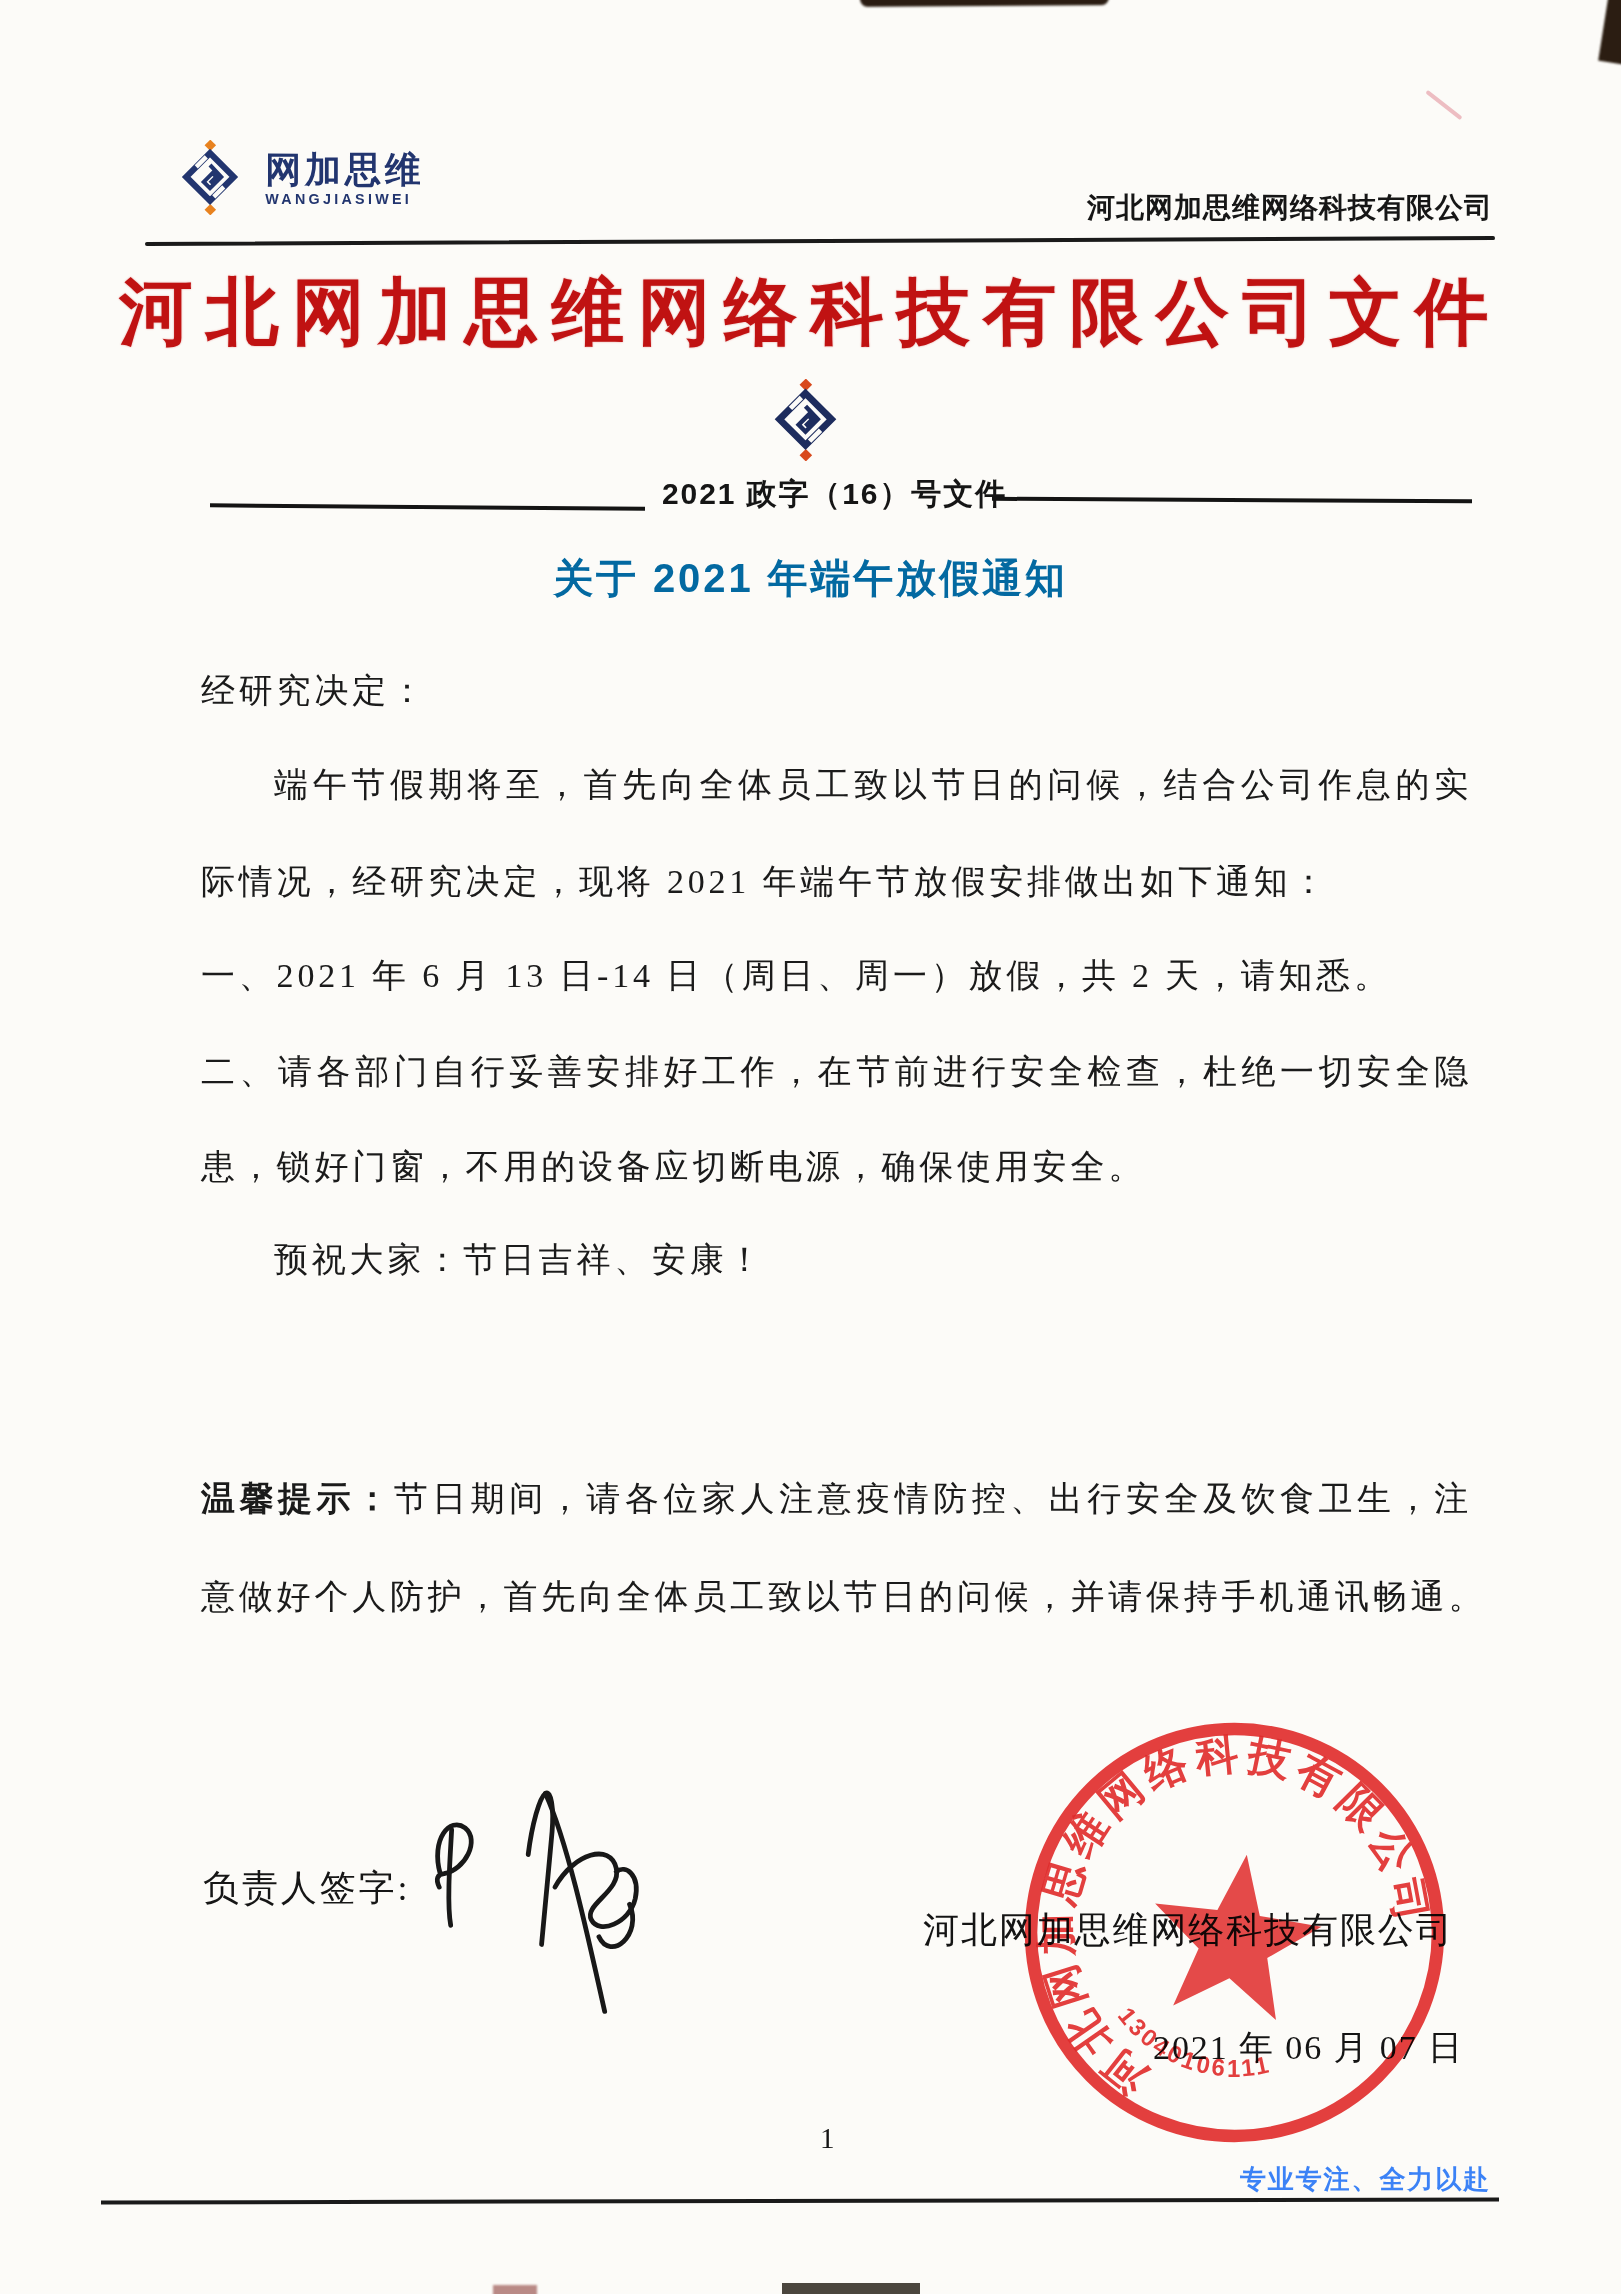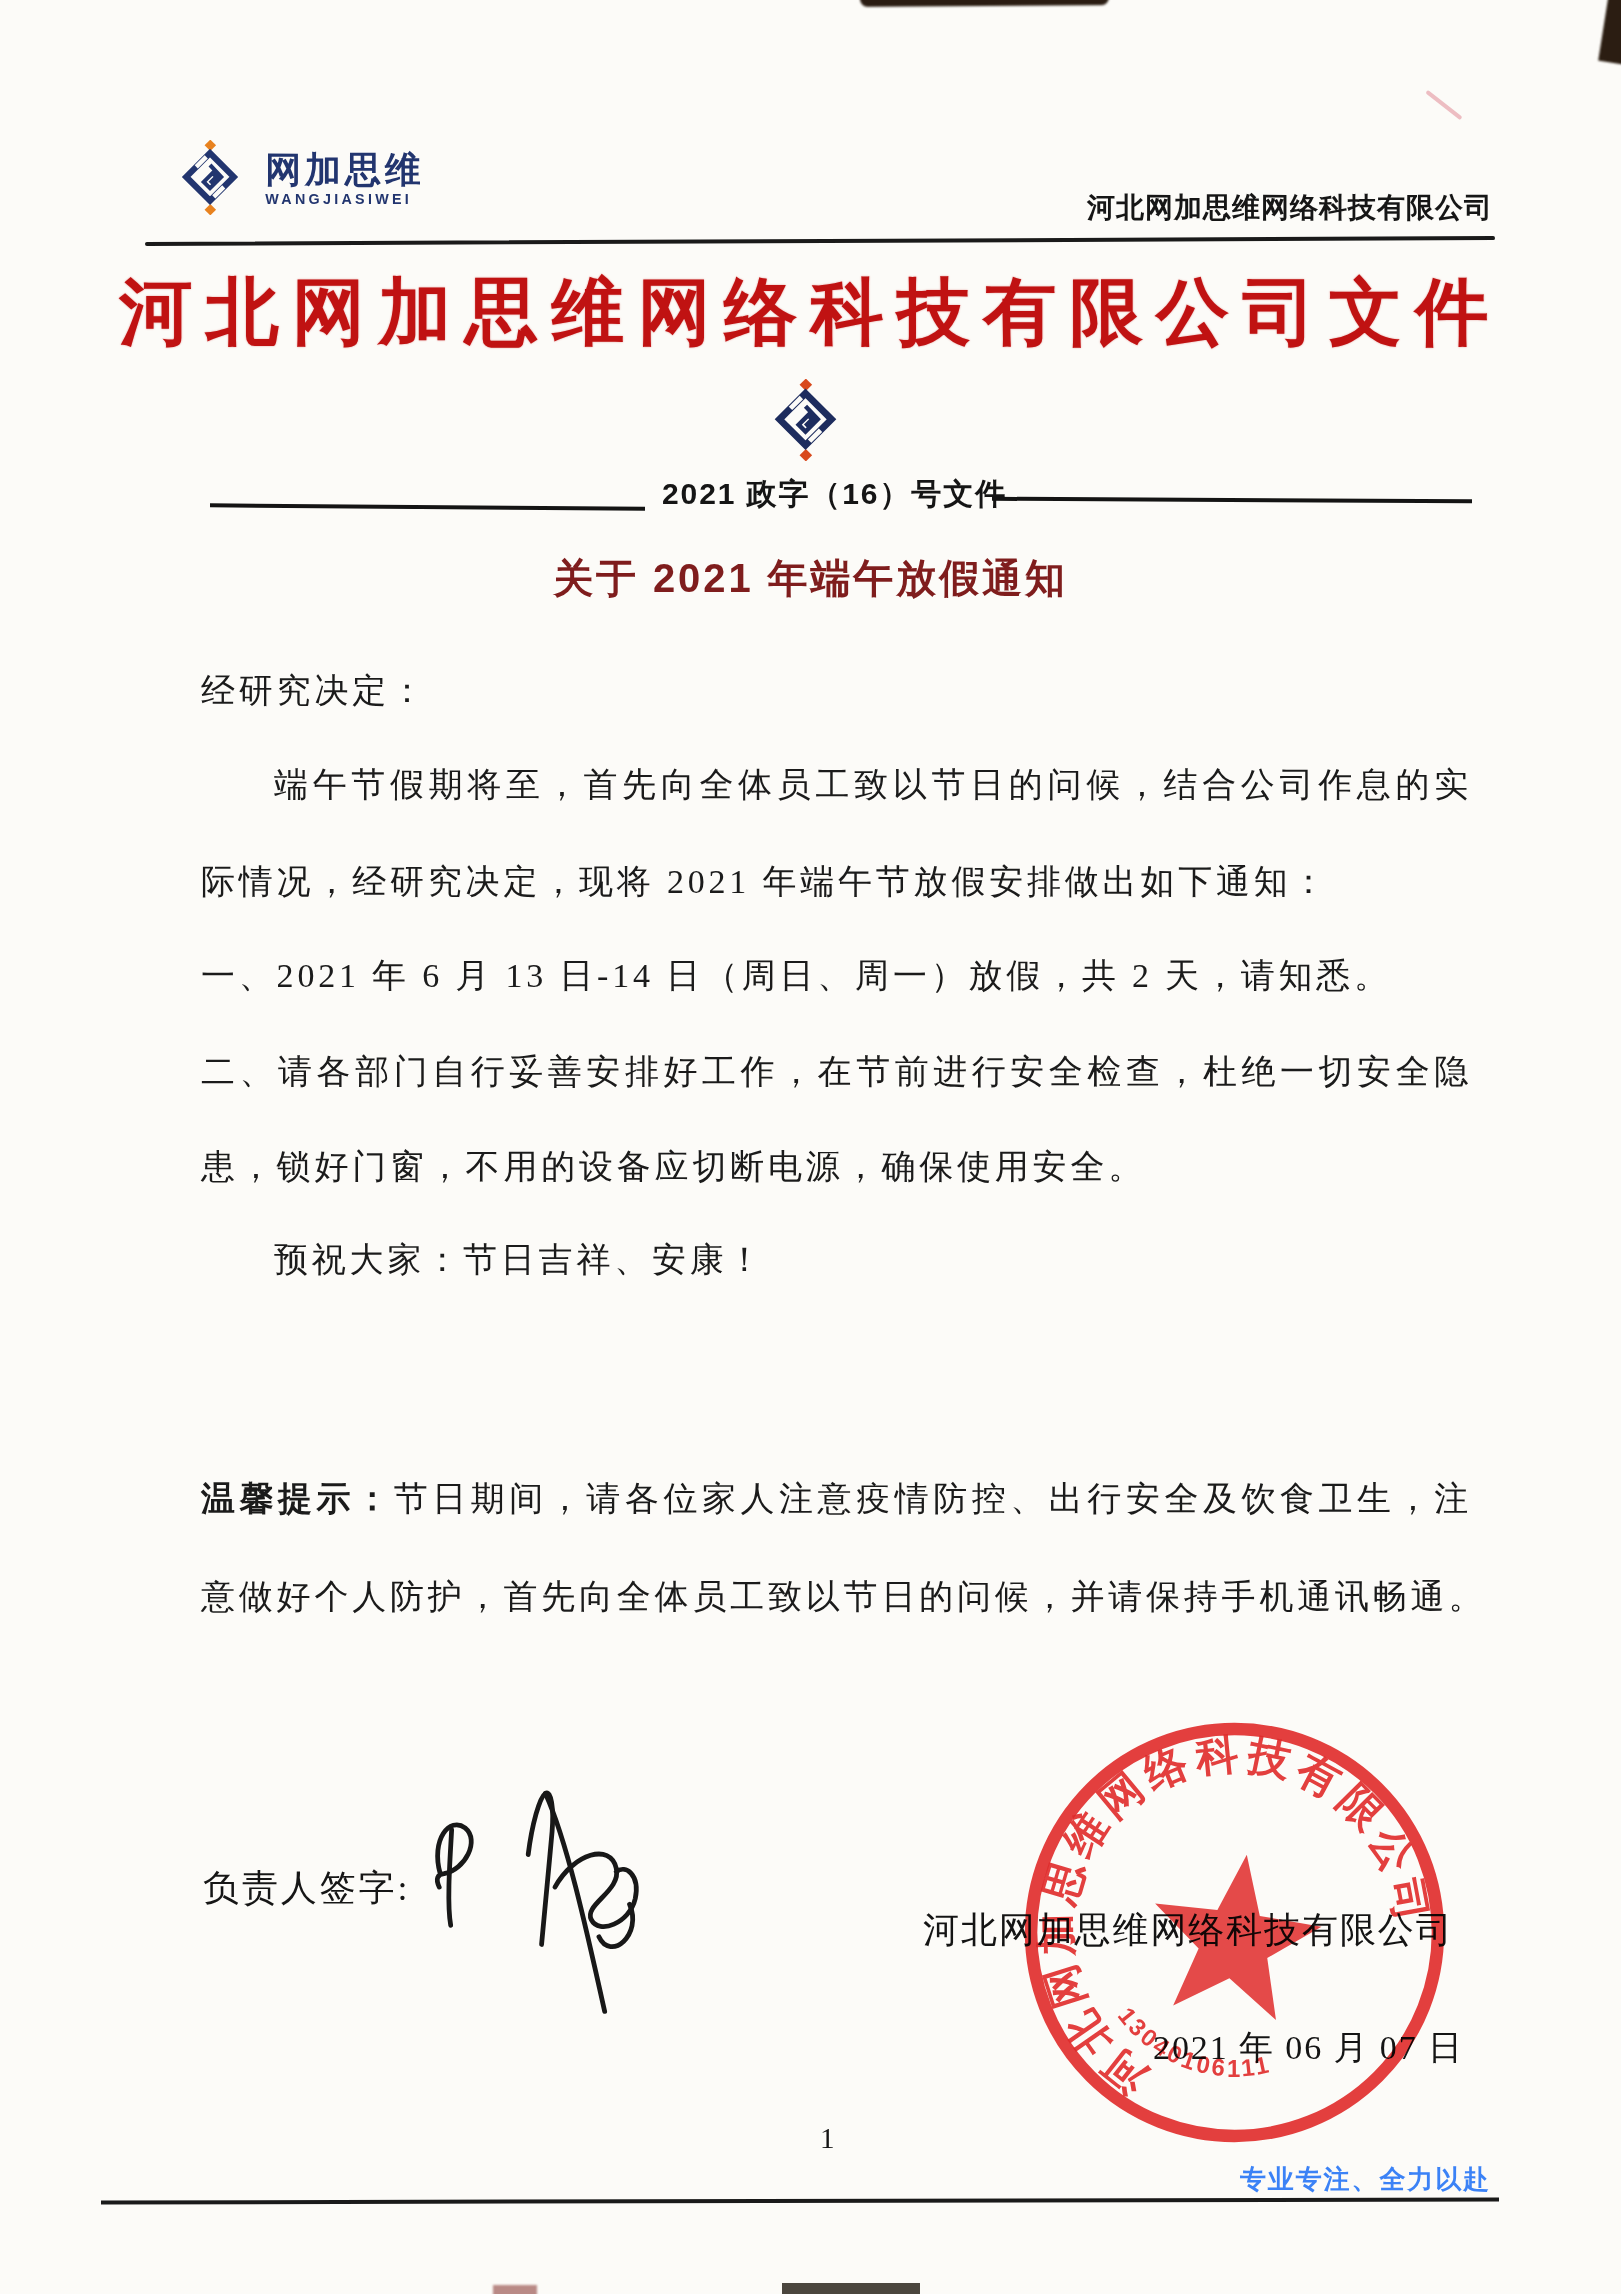--- a/index.html
+++ b/index.html
@@ -28,21 +28,21 @@
   .emblem{position:absolute;left:770px;top:379px;width:71px;height:82px;}
   .docnum-text{position:absolute;left:662px;top:474px;
     font-family:"Liberation Sans","DejaVu Sans",sans-serif;font-weight:bold;
     font-size:30px;color:#151515;letter-spacing:1.9px;white-space:nowrap;}
   .rule-left{position:absolute;left:210px;top:505px;width:435px;height:3.8px;
     background:#141414;transform:rotate(0.45deg);}
   .rule-right{position:absolute;left:992px;top:498px;width:480px;height:3.8px;
     background:#141414;transform:rotate(0.3deg);}
   .notice-title{position:absolute;left:0;right:0;top:551px;text-align:center;
     font-family:"Liberation Sans","DejaVu Sans",sans-serif;font-weight:bold;
-    font-size:40px;color:#7f1d1d;letter-spacing:2.9px;white-space:nowrap;}
+    font-size:40px;color:#0369a1;letter-spacing:2.9px;white-space:nowrap;}
   
   .bl{position:absolute;left:201px;width:1271px;font-size:34px;color:#1b1b1b;
     letter-spacing:3.8px;white-space:nowrap;line-height:1.3;}
   .bl.j{white-space:normal;text-align:justify;text-align-last:justify;}
   .bl.indent{text-indent:73px;}
   .tip-label{font-weight:bold;}
   
   .sig-label{position:absolute;left:203px;top:1864px;font-size:36px;color:#161616;
     letter-spacing:2.9px;}
   .sig-svg{position:absolute;left:421px;top:1780px;width:222px;height:241px;z-index:3;}

